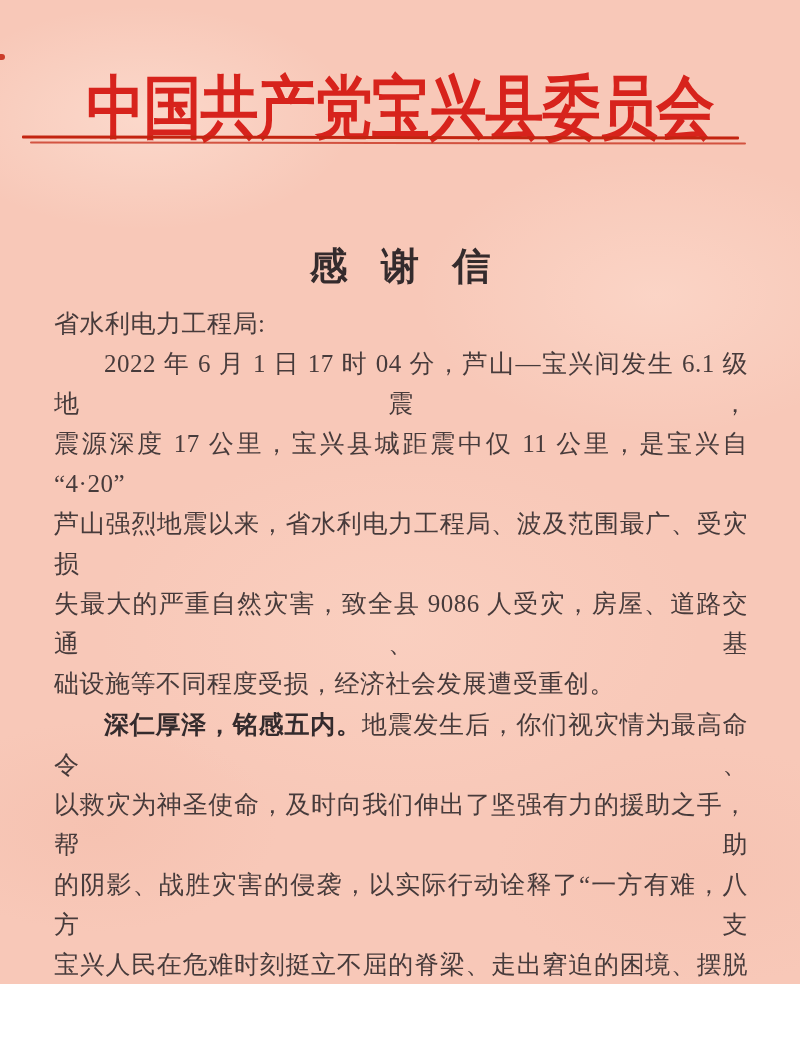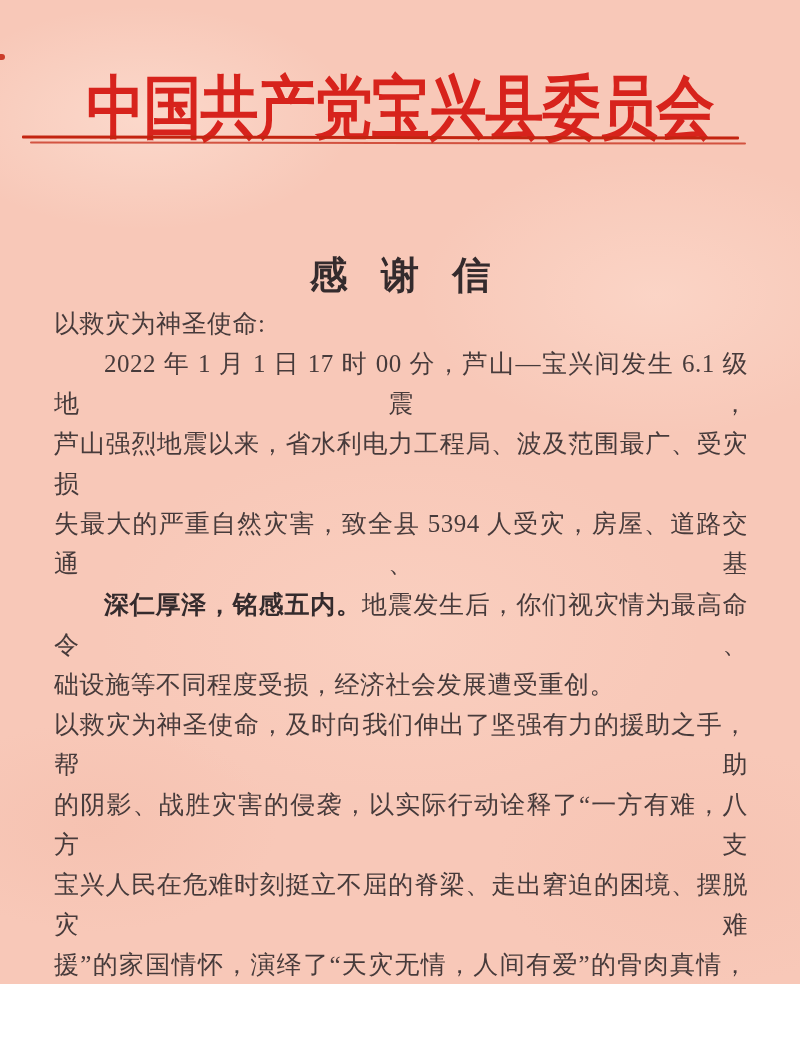--- a/index.html
+++ b/index.html
@@ -26,21 +26,21 @@
     transform:scaleY(1.18);transform-origin:50% 0;
     white-space:nowrap;
   }
   .rule{position:absolute;border-radius:1px;}
   .rule-top-thick{top:136px;left:22px;width:717px;height:3px;background:var(--rule-red,#c32410);transform:rotate(.08deg);}
   .rule-top-thin {top:142px;left:30px;width:716px;height:2px;background:var(--rule-red,#c32410);opacity:.72;transform:rotate(.10deg);}
   .rule-bot-thin {top:1002px;left:27px;width:714px;height:2px;background:var(--rule-red,#c32410);opacity:.72;transform:rotate(.10deg);}
   .rule-bot-thick{top:1007px;left:25px;width:717px;height:4px;background:var(--rule-red,#c32410);transform:rotate(.08deg);}
   
   .letter-title{
-    position:absolute;top:217px;left:0;width:800px;
+    position:absolute;top:208px;left:0;width:800px;
     text-align:center;line-height:52px;
     font-size:38px;font-weight:bold;
     letter-spacing:.88em;padding-left:.88em;box-sizing:border-box;
     color:var(--ink-dark,#342b2d);
     white-space:nowrap;
   }
   
   .letter-body{
     position:absolute;top:304px;left:54px;width:694px;
     font-size:25px;line-height:40px;
@@ -72,27 +72,28 @@
   <div class="speck-red"></div>
 
   <h1 class="org-title">中国共产党宝兴县委员会</h1>
 
   <div class="rule rule-top-thick"></div>
   <div class="rule rule-top-thin"></div>
 
   <h2 class="letter-title">感谢信</h2>
 
   <div class="letter-body">
-    <div class="line">以救灾为神圣使命:</div>
+    <div class="line">省水利电力工程局:</div>
 
-  <div class="line fill indent"><span>2022 年 1 月 1 日 17 时 00 分，芦山—宝兴间发生 6.1 级地震，</span></div>
+  <div class="line fill indent"><span>2022 年 6 月 1 日 17 时 04 分，芦山—宝兴间发生 6.1 级地震，</span></div>
+      <div class="line fill"><span>震源深度 17 公里，宝兴县城距震中仅 11 公里，是宝兴自“4·20”</span></div>
       <div class="line fill"><span>芦山强烈地震以来，省水利电力工程局、波及范围最广、受灾损</span></div>
-      <div class="line fill"><span>失最大的严重自然灾害，致全县 5394 人受灾，房屋、道路交通、基</span></div>
+      <div class="line fill"><span>失最大的严重自然灾害，致全县 9086 人受灾，房屋、道路交通、基</span></div>
+      <div class="line"><span>础设施等不同程度受损，经济社会发展遭受重创。</span></div>
       <div class="line fill indent"><b>深仁厚泽，铭感五内。</b><span>地震发生后，你们视灾情为最高命令、</span></div>
-      <div class="line"><span>础设施等不同程度受损，经济社会发展遭受重创。</span></div>
       <div class="line fill"><span>以救灾为神圣使命，及时向我们伸出了坚强有力的援助之手，帮助</span></div>
       <div class="line fill"><span>的阴影、战胜灾害的侵袭，以实际行动诠释了“一方有难，八方支</span></div>
       <div class="line fill"><span>宝兴人民在危难时刻挺立不屈的脊梁、走出窘迫的困境、摆脱灾难</span></div>
       <div class="line fill"><span>援”的家国情怀，演绎了“天灾无情，人间有爱”的骨肉真情，抒</span></div>
     </div>
 
   <div class="rule rule-bot-thin"></div>
   <div class="rule rule-bot-thick"></div>
 
   <div class="speck-dark"></div>

